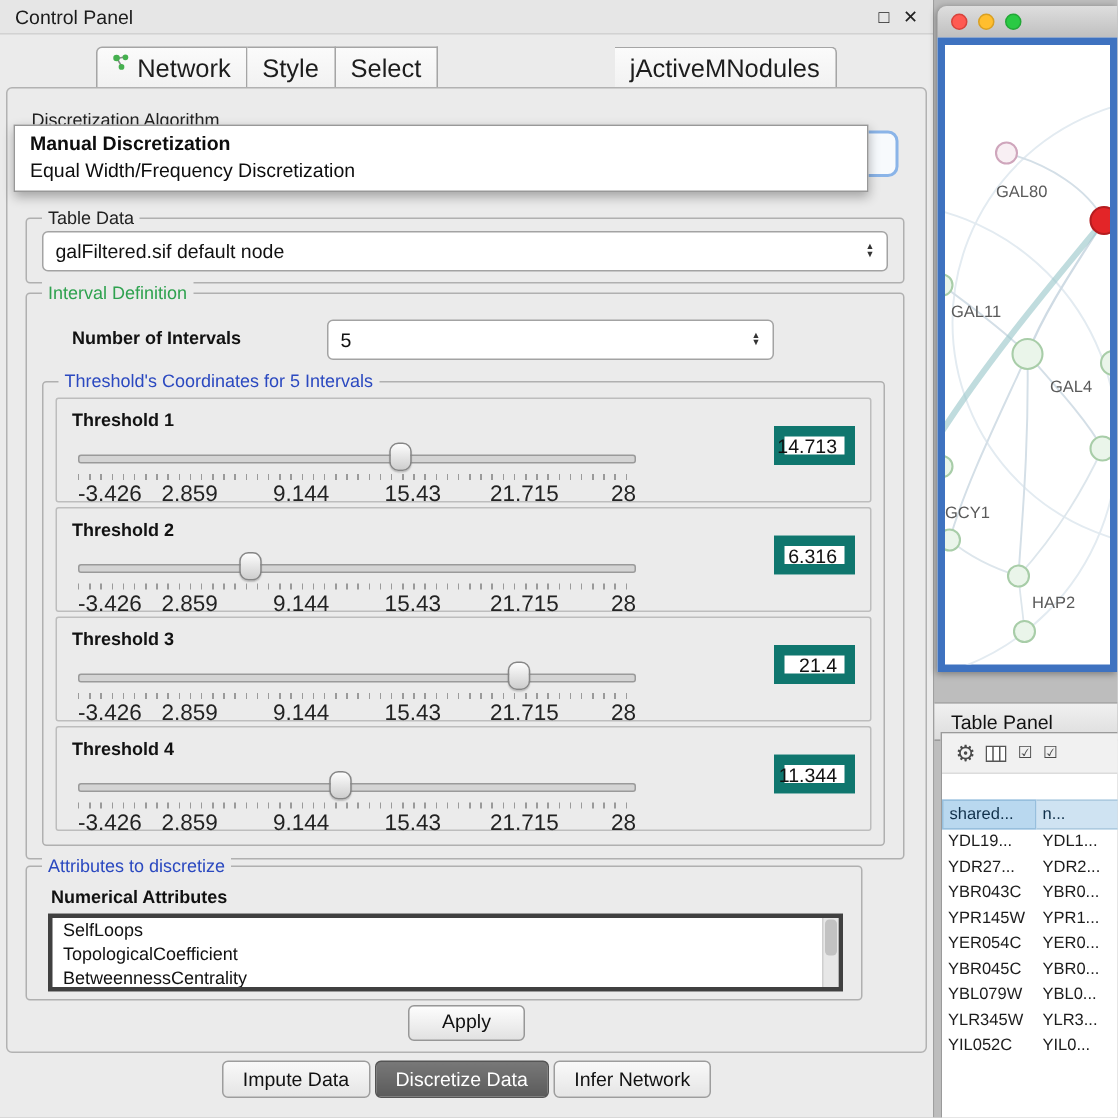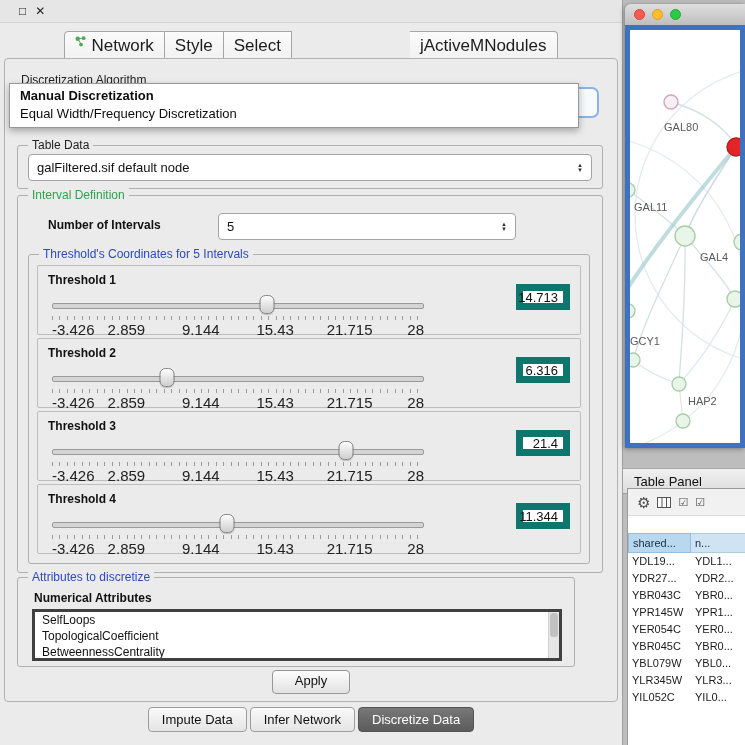--- a/index.html
+++ b/index.html
@@ -97,20 +97,21 @@
   .tw-rows .trow{display:flex;height:17px;line-height:17px;font-size:11px;color:#1c1c1c;}
   .tw-rows .tc1{width:63px;padding-left:4px;box-sizing:border-box;white-space:nowrap;overflow:hidden;}
   .tw-rows .tc2{flex:1;padding-left:4px;white-space:nowrap;overflow:hidden;}
 </style>
 </head>
 <body>
 
 <div class="control-panel">
 
   <div class="cp-titlebar">
+    <span class="title">Control Panel</span>
     <span class="wicon">□</span>
     <span class="wicon">✕</span>
   </div>
 
   <div class="cp-tabs">
     <div class="cp-tab">
       <span class="net-icon">
         <svg width="11" height="11" viewBox="0 0 11 11">
             <line x1="3" y1="3" x2="8" y2="2" stroke="#888" stroke-width="1"></line>
             <line x1="3" y1="3" x2="6" y2="8" stroke="#888" stroke-width="1"></line>
@@ -257,22 +258,22 @@
             <div class="sthumb"></div>
           </div>
       </div>
     </div>
 
     <div class="apply-btn">Apply</div>
   </div>
 
   <div class="bottom-tabs">
     <div class="b-tab">Impute Data</div>
+    <div class="b-tab selected">Discretize Data</div>
     <div class="b-tab">Infer Network</div>
-    <div class="b-tab selected">Discretize Data</div>
   </div>
 </div>
 
 <div class="right-bg"></div>
 
 <div class="network-window">
   <div class="nw-titlebar">
     <span class="tl-btn tl-red"></span>
     <span class="tl-btn tl-yellow"></span>
     <span class="tl-btn tl-green"></span>

